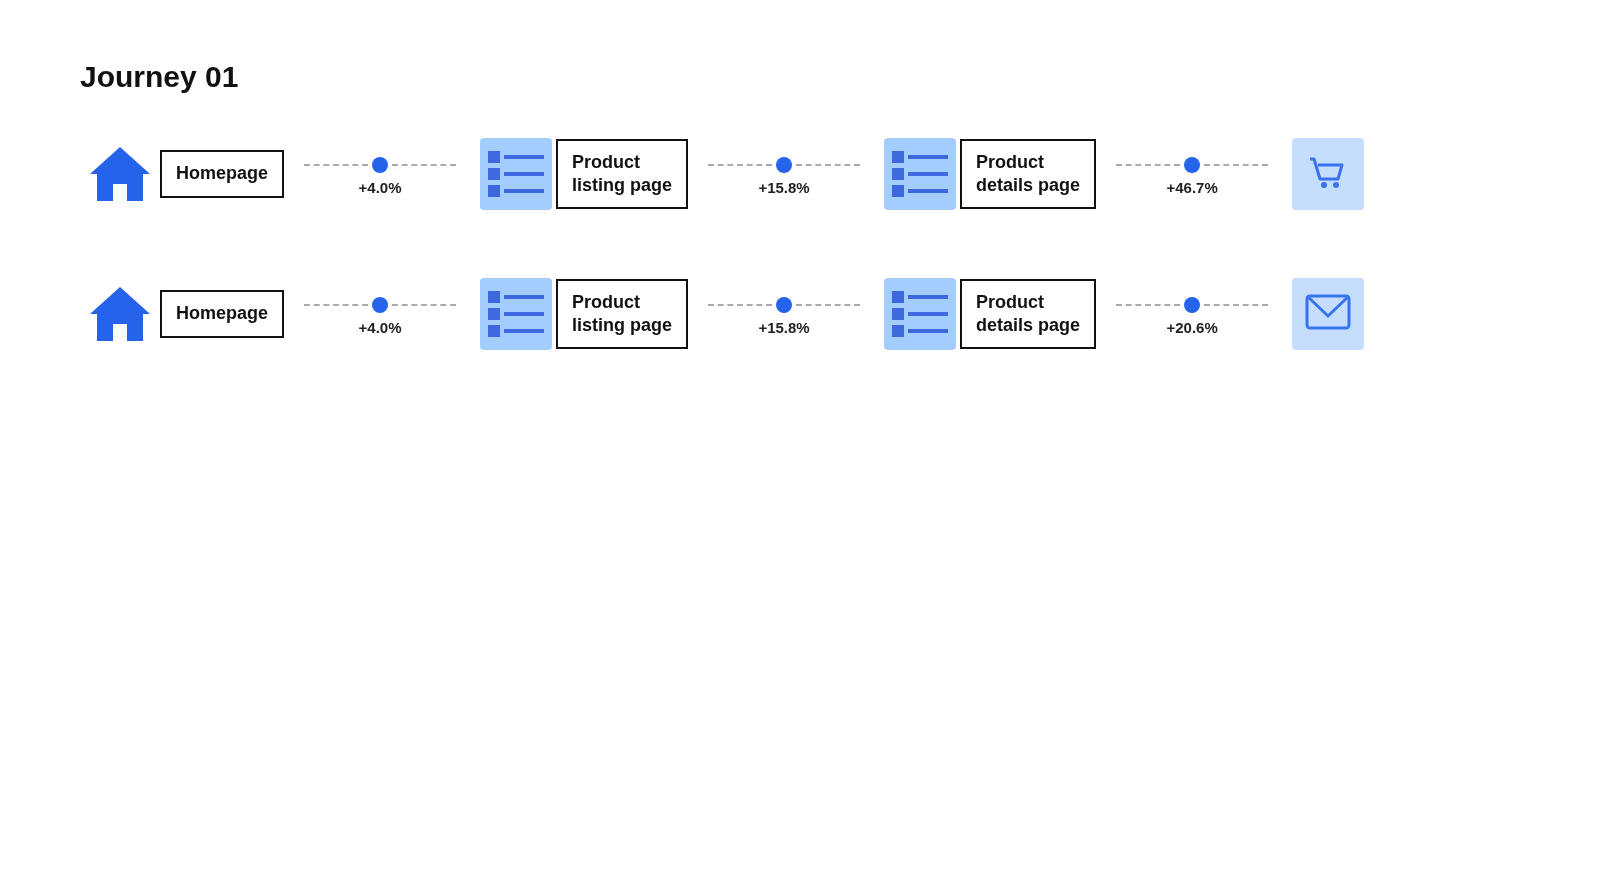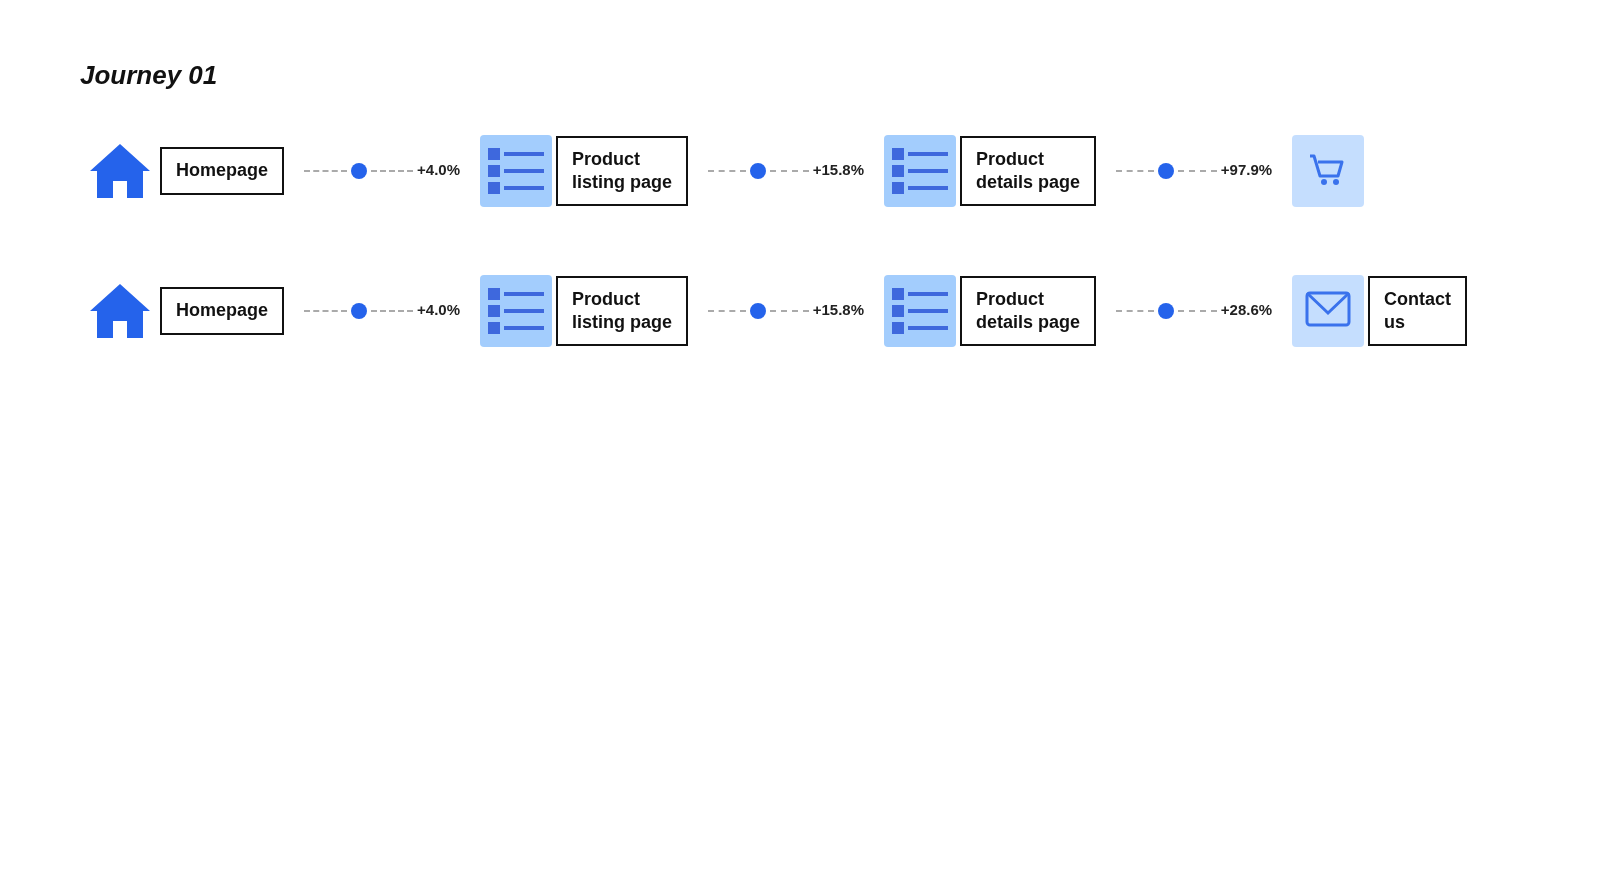--- a/index.html
+++ b/index.html
@@ -9,25 +9,24 @@
       width: 1601px;
       min-height: 874px;
       padding: 60px 80px;
     }
 
     .journey-section {
       margin-bottom: 60px;
     }
 
     .journey-title {
-      font-size: 26px;
+      font-size: 30px;
       font-weight: 700;
       color: #111;
       margin-bottom: 40px;
-      font-style: italic;
     }
 
     .journey-flow {
       display: flex;
       align-items: center;
       gap: 16px;
     }
 
     .node {
       display: flex;
@@ -50,21 +49,22 @@
       font-size: 18px;
       font-weight: 700;
       color: #111;
       background: #fff;
       min-width: 90px;
       line-height: 1.3;
     }
 
     .connector {
       display: flex;
-      align-items: flex-start;
+      flex-direction: column;
+      align-items: center;
       position: relative;
       width: 160px;
       flex-shrink: 0;
     }
 
     .connector-line {
       display: flex;
       align-items: center;
       width: 100%;
       position: relative;
@@ -232,21 +232,21 @@
       </div>
       <div class="node-label">Product<br>details page</div>
     </div>
 
     <div class="connector">
       <div class="connector-line">
         <div class="dotted-line"></div>
         <div class="connector-dot"></div>
         <div class="dotted-line"></div>
       </div>
-      <div class="connector-label">+97.9%</div>
+      <div class="connector-label">+46.7%</div>
     </div>
 
     <div class="node">
       <div class="node-icon">
         <div class="cart-icon-wrap">
           <svg width="46" height="46" viewBox="0 0 46 46" xmlns="http://www.w3.org/2000/svg">
             <path d="M5 8h4l6 20h18l4-14H13" stroke="#2563eb" stroke-width="3" fill="none" stroke-linejoin="round"></path>
             <circle cx="19" cy="34" r="3" fill="#2563eb"></circle>
             <circle cx="31" cy="34" r="3" fill="#2563eb"></circle>
           </svg>
@@ -327,29 +327,28 @@
       </div>
       <div class="node-label">Product<br>details page</div>
     </div>
 
     <div class="connector">
       <div class="connector-line">
         <div class="dotted-line"></div>
         <div class="connector-dot"></div>
         <div class="dotted-line"></div>
       </div>
-      <div class="connector-label">+28.6%</div>
+      <div class="connector-label">+20.6%</div>
     </div>
 
     <div class="node">
       <div class="node-icon">
         <div class="mail-icon-wrap">
           <svg width="46" height="40" viewBox="0 0 46 40" xmlns="http://www.w3.org/2000/svg">
             <rect x="2" y="2" width="42" height="32" rx="3" stroke="#2563eb" stroke-width="3" fill="none"></rect>
             <polyline points="2,2 23,22 44,2" stroke="#2563eb" stroke-width="3" fill="none"></polyline>
           </svg>
         </div>
       </div>
-      <div class="node-label">Contact<br>us</div>
     </div>
 
   </div>
 </div>
 
 </body></html>

